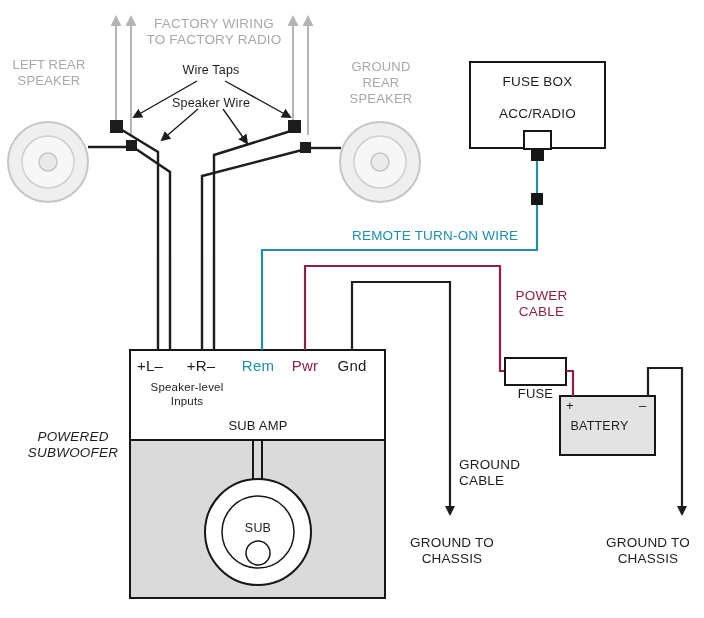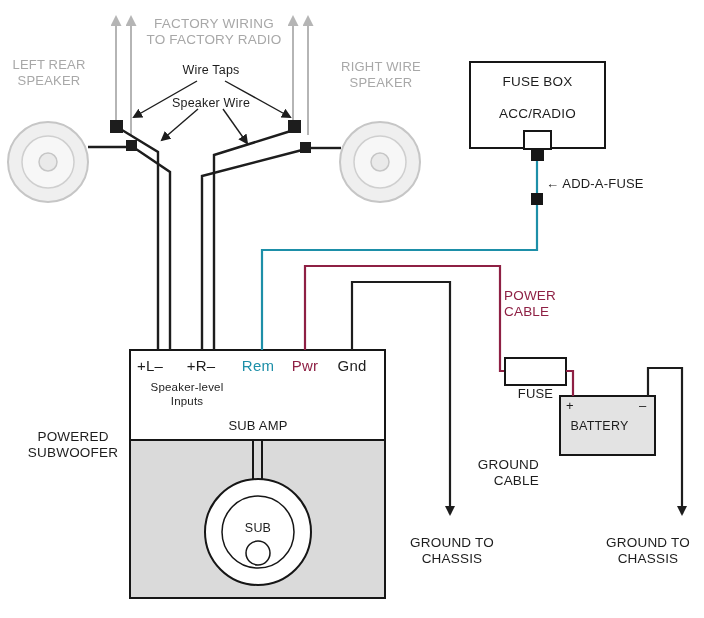--- a/index.html
+++ b/index.html
@@ -8,21 +8,21 @@
     font-family:"Liberation Sans",sans-serif;overflow:hidden;color:#1d1d1d;border-radius:25px;
   }
   .stage svg{position:absolute;left:0;top:0;}
   .lbl{
     position:absolute;white-space:pre-line;line-height:1.22;
     color:#1d1d1d;letter-spacing:.2px;
   }
   .center{text-align:center;}
   .gray{color:var(--gray-text,#a8a8a8);}
   .teal{color:var(--teal,#1d8fa8);}
-  .maroon{color:var(--maroon,#8e2044);}
+  .maroon{color:var(--maroon,#8e2044);text-align:center;}
 </style>
 </head>
 <body>
 
 <div class="stage">
 
   <svg width="704" height="618" viewBox="0 0 704 618">
     <defs>
       <marker id="mb" markerUnits="userSpaceOnUse" markerWidth="12" markerHeight="12" refX="8" refY="5" orient="auto">
         <path d="M0,0 L10,5 L0,10 Z" fill="#1d1d1d"></path>
@@ -97,50 +97,50 @@
       <line x1="225" y1="81" x2="290" y2="117" marker-end="url(#mb)"></line>
       <line x1="198" y1="109" x2="162" y2="140" marker-end="url(#mb)"></line>
       <line x1="223" y1="109" x2="247" y2="143" marker-end="url(#mb)"></line>
     </g>
   </svg>
 
   <div class="lbl gray center" style="left:138px;top:16px;width:152px;font-size:13.5px;">FACTORY WIRING
 TO FACTORY RADIO</div>
   <div class="lbl gray center" style="left:6px;top:57px;width:86px;font-size:13px;">LEFT REAR
 SPEAKER</div>
-  <div class="lbl gray center" style="left:335px;top:59px;width:92px;font-size:13px;">RIGHT WIRE
+  <div class="lbl gray center" style="left:335px;top:59px;width:92px;font-size:13px;">GROUND REAR
 SPEAKER</div>
   <div class="lbl center" style="left:173px;top:63px;width:76px;font-size:12.5px;">Wire Taps</div>
   <div class="lbl center" style="left:168px;top:96px;width:86px;font-size:12.5px;">Speaker Wire</div>
 
   <div class="lbl center" style="left:470px;top:106px;width:135px;font-size:13.5px;">ACC/RADIO</div>
   <div class="lbl center" style="left:470px;top:74px;width:135px;font-size:13.5px;">FUSE BOX</div>
-  <div class="lbl" style="left:546px;top:176px;width:120px;font-size:13px;">← ADD-A-FUSE</div>
 
+  <div class="lbl teal" style="left:352px;top:228px;width:190px;font-size:13.5px;">REMOTE TURN-ON WIRE</div>
   <div class="lbl maroon" style="left:504px;top:288px;width:75px;font-size:13.5px;">POWER
 CABLE</div>
 
   <div class="lbl center" style="left:128px;top:357px;width:44px;font-size:15px;">+L–</div>
   <div class="lbl center" style="left:179px;top:357px;width:44px;font-size:15px;">+R–</div>
   <div class="lbl center teal" style="left:236px;top:357px;width:44px;font-size:15px;">Rem</div>
   <div class="lbl center maroon" style="left:283px;top:357px;width:44px;font-size:15px;">Pwr</div>
   <div class="lbl center" style="left:330px;top:357px;width:44px;font-size:15px;">Gnd</div>
 
   <div class="lbl center" style="left:143px;top:380px;width:88px;font-size:11.5px;">Speaker-level
 Inputs</div>
   <div class="lbl center" style="left:215px;top:418px;width:86px;font-size:13px;">SUB AMP</div>
-  <div class="lbl center" style="left:22px;top:429px;width:102px;font-size:13.5px;">POWERED
+  <div class="lbl center" style="left:22px;top:429px;width:102px;font-size:13.5px;font-style:italic;">POWERED
 SUBWOOFER</div>
   <div class="lbl center" style="left:236px;top:521px;width:44px;font-size:12.5px;">SUB</div>
 
   <div class="lbl center" style="left:505px;top:362px;width:61px;font-size:13px;margin-top:24px;">FUSE</div>
   <div class="lbl center" style="left:560px;top:419px;width:79px;font-size:12.5px;">BATTERY</div>
   <div class="lbl" style="left:566px;top:398px;width:16px;font-size:13px;">+</div>
   <div class="lbl" style="left:639px;top:398px;width:16px;font-size:13px;">–</div>
 
-  <div class="lbl" style="left:459px;top:457px;width:80px;font-size:13.5px;text-align:right;">GROUND
+  <div class="lbl" style="left:459px;top:457px;width:80px;font-size:13.5px;">GROUND
 CABLE</div>
   <div class="lbl center" style="left:404px;top:535px;width:96px;font-size:13.5px;">GROUND TO
 CHASSIS</div>
   <div class="lbl center" style="left:600px;top:535px;width:96px;font-size:13.5px;">GROUND TO
 CHASSIS</div>
 
 </div>
 
 </body></html>

